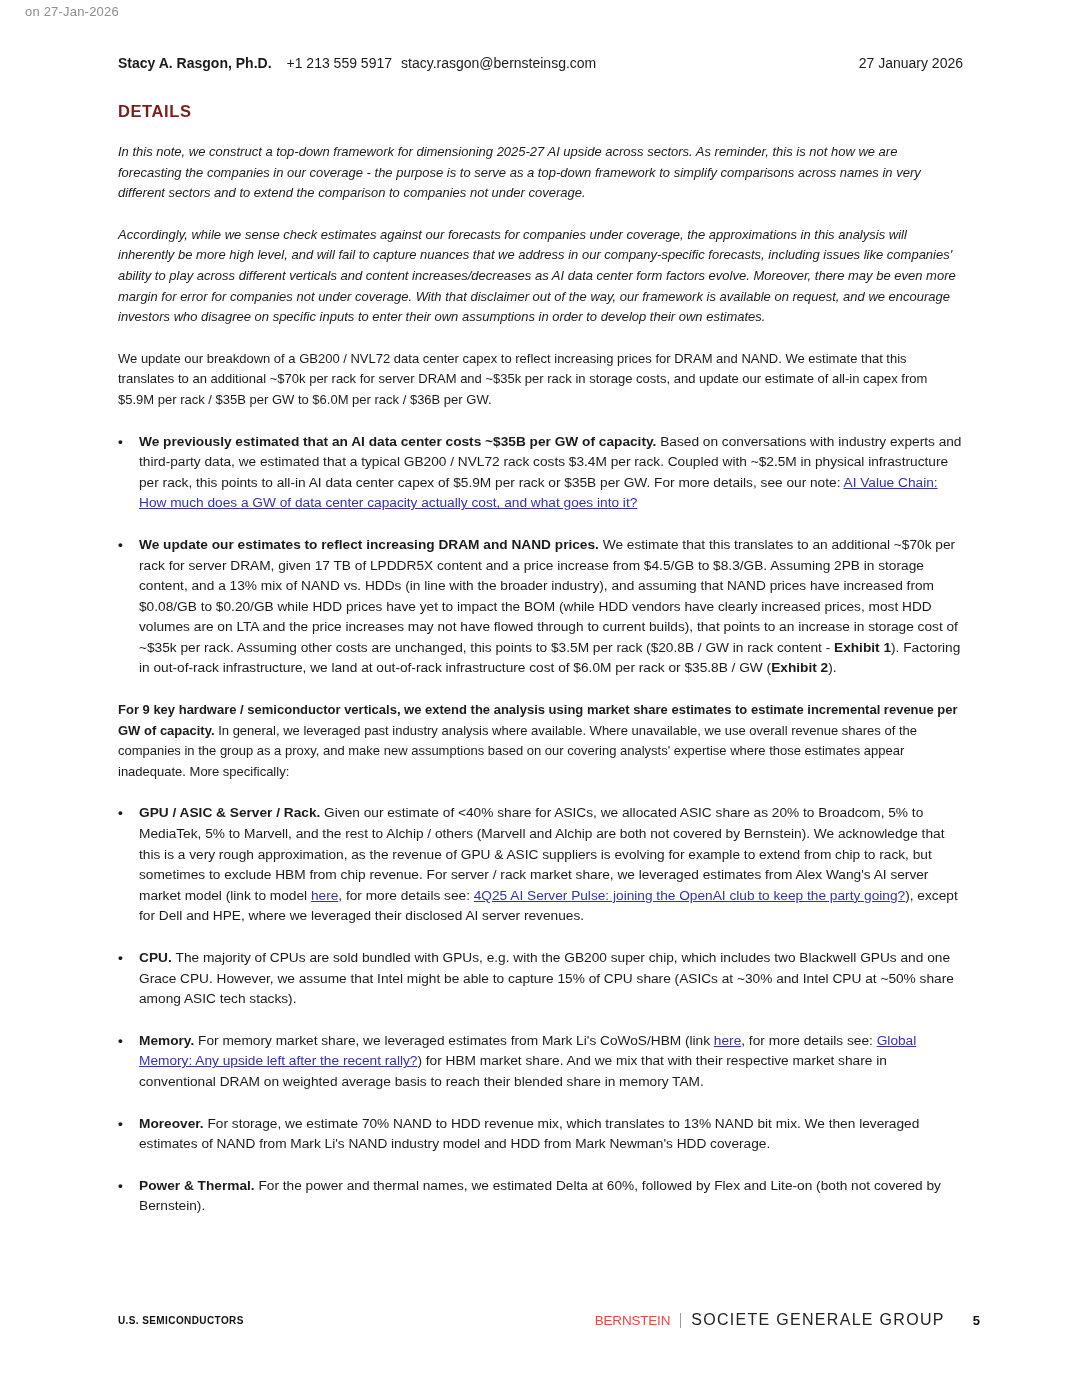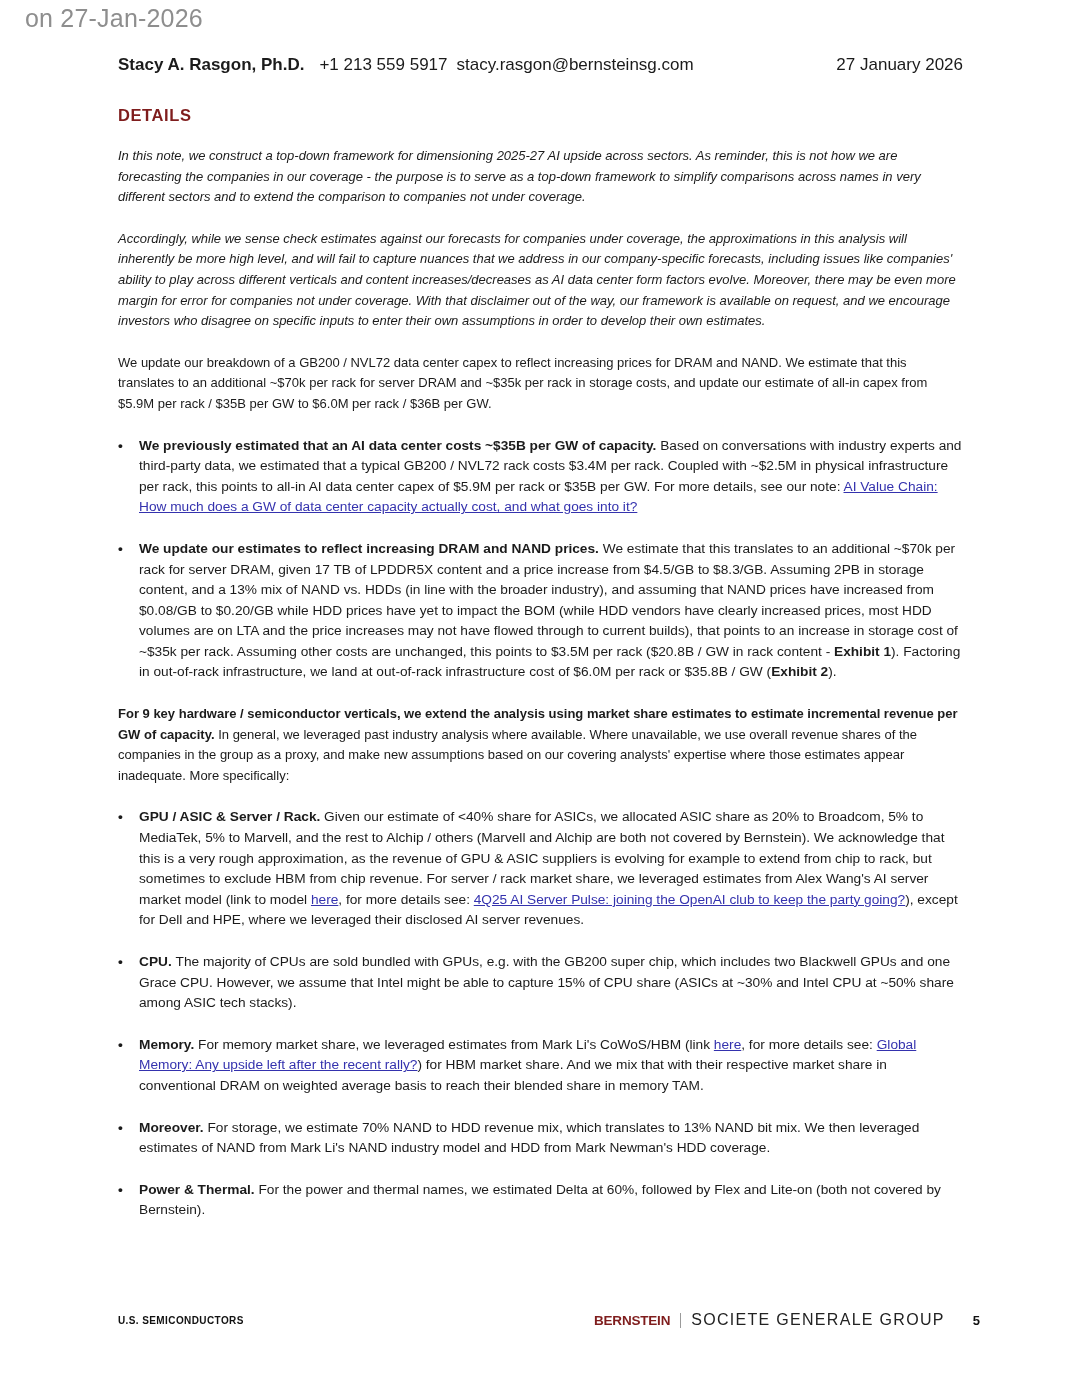--- a/index.html
+++ b/index.html
@@ -5,28 +5,28 @@
   * { margin:0; padding:0; box-sizing:border-box; }
   html,body { background:#ffffff; }
   body {
     width:1080px; height:1397px; position:relative; overflow:hidden;
     font-family:"Liberation Sans","DejaVu Sans",sans-serif;
     color:#1b1b1b;
     -webkit-font-smoothing:antialiased;
   }
   .top-note {
     position:absolute; top:4px; left:25px;
-    font-size:25px; color:#8e8e8e; letter-spacing:0.2px;
+    font-size:13px; color:#8e8e8e; letter-spacing:0.2px;
   }
   .doc {
     position:absolute; top:0; left:118px; width:845px;
   }
   .header-row {
     margin-top:55px; display:flex; align-items:baseline;
-    font-size:17px; color:#1b1b1b; white-space:nowrap;
+    font-size:14px; color:#1b1b1b; white-space:nowrap;
   }
   .header-row .author { font-weight:bold; }
   .header-row .phone  { margin-left:15px; }
   .header-row .email  { margin-left:9px; }
   .header-row .spacer { flex:1; }
   .details-title {
     margin-top:31px;
     font-size:16.5px; font-weight:bold; letter-spacing:0.6px;
     color:#7f1d1d;
   }
@@ -52,21 +52,21 @@
     position:absolute; left:118px; right:100px; top:1311px;
     display:flex; align-items:center;
   }
   .footer .f-left {
     font-size:10px; font-weight:bold; letter-spacing:0.4px; color:#111;
   }
   .footer .f-right {
     margin-left:auto; display:flex; align-items:center;
   }
   .footer .brand {
-    font-size:13.5px; font-weight:bold; letter-spacing:-0.2px; color:#7f1d1d;
+    font-size:13.5px; font-weight:normal; letter-spacing:-0.2px; color:#ef4444;
   }
   .footer .vdiv {
     width:1px; height:15px; background:#9a9a9a; margin:0 10px;
   }
   .footer .group {
     font-size:16px; letter-spacing:1.3px; color:#222;
   }
   .footer .pageno {
     font-size:13px; font-weight:bold; margin-left:28px; color:#111;
   }

